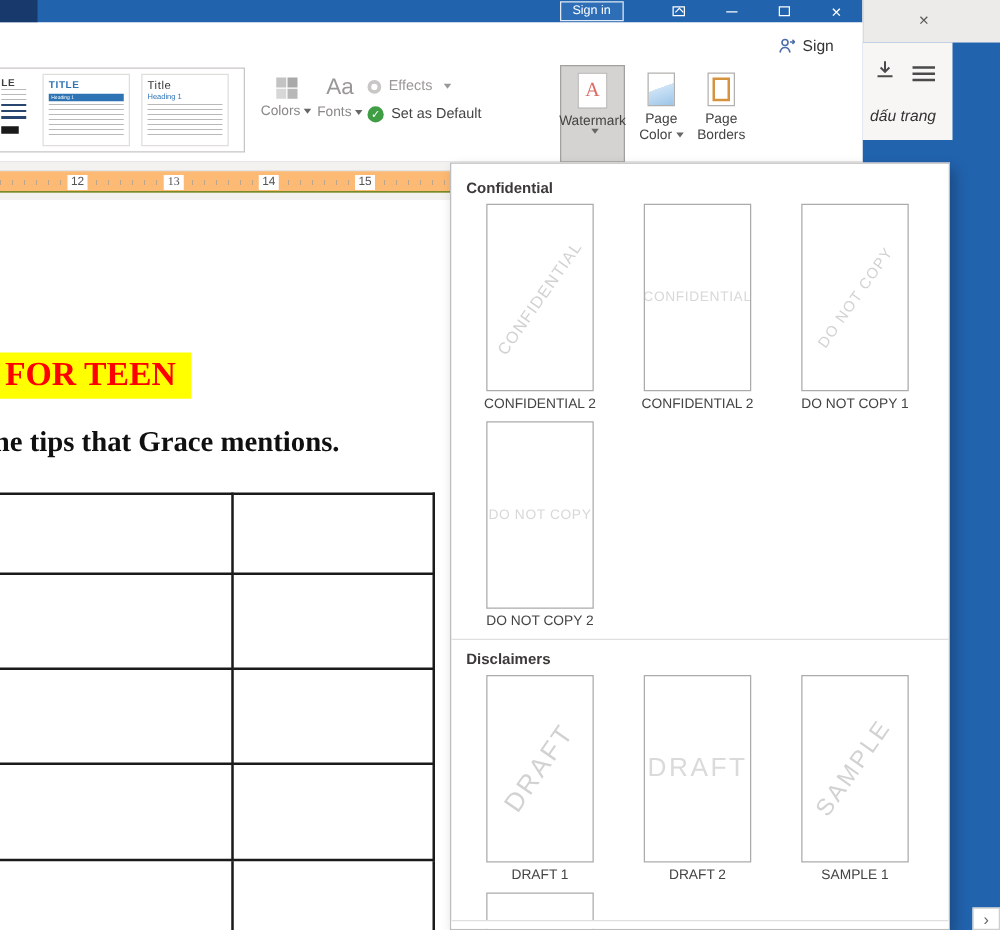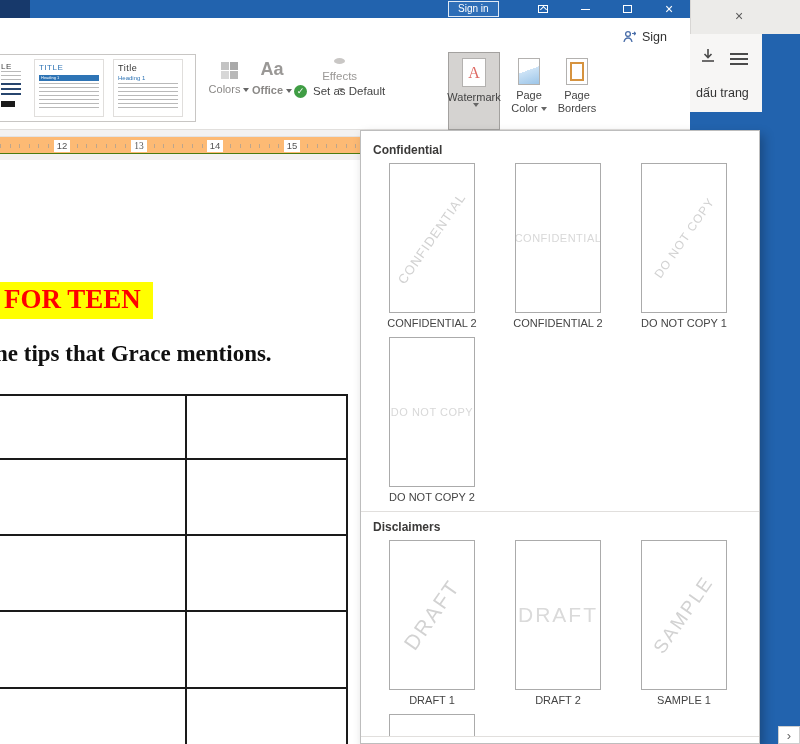--- a/index.html
+++ b/index.html
@@ -15,55 +15,55 @@
   .win-btn { width:42px; height:18px; display:flex; align-items:center; justify-content:center; color:#fff; font-size:12px; cursor:pointer; }
   .ico-ribbonopts { width:10px; height:8px; border:1px solid #fff; position:relative; }
   .ico-ribbonopts:after { content:""; position:absolute; left:2px; top:1px; width:4px; height:4px; border-left:1px solid #fff; border-top:1px solid #fff; transform:rotate(45deg); }
   .ico-min { width:9px; height:1px; background:#fff; }
   .ico-max { width:9px; height:8px; border:1px solid #fff; }
 
   
   .bw-titlebar { position:absolute; left:690px; top:0; width:110px; height:34px; background:#ecebe9; border-left:1px solid #d8d6d4; }
   .bw-close { position:absolute; left:44px; top:8px; font-size:14px; color:#5a5a5a; cursor:pointer; }
   .bw-blue { position:absolute; left:690px; top:34px; width:110px; height:710px; background:#2263ae; }
-  .bw-panel { position:absolute; left:690px; top:34px; width:72px; height:78px; background:#f7f6f5; }
+  .bw-panel { position:absolute; left:690px; top:34px; width:72px; height:78px; background:#f7f6f5;font-style:italic; }
   .bw-download { position:absolute; left:10px; top:14px; cursor:pointer; }
   .bw-menu { position:absolute; left:40px; top:16px; width:18px; cursor:pointer; }
   .bw-menu i { display:block; height:2px; background:#4a4a4a; margin:3px 0; }
   .bw-label { position:absolute; left:6px; top:52px; font-size:12.5px; color:#333; white-space:nowrap; }
   .bw-corner { position:absolute; left:778px; top:726px; width:22px; height:18px; background:#fff; border:1px solid #cfcfcf;
     display:flex; align-items:center; justify-content:center; color:#666; font-size:13px; cursor:pointer; }
 
   
   .ribbon { position:absolute; left:0; top:18px; width:690px; height:112px; background:#fff; border-bottom:1px solid #e1dfdd; }
   .share { position:absolute; left:622px; top:12px; display:flex; align-items:center; gap:6px; font-size:12.5px; color:#333; cursor:pointer; }
   .dd-arrow { display:inline-block; width:0; height:0; border-left:3.5px solid transparent; border-right:3.5px solid transparent; border-top:4px solid #666; margin-left:3px; vertical-align:middle; }
 
   .style-gallery { position:absolute; left:-4px; top:36px; width:200px; height:68px; border:1px solid #c8c6c4; background:#fff;
     display:flex; gap:9px; padding:4px 4px 4px 0; overflow:hidden; }
   .mini-thumb { width:70px; height:58px; border:1px solid #e0dedc; background:#fff; padding:3px 4px; overflow:hidden; flex:none; }
   .mini-thumb.partial { width:28px; border:none; padding-top:3px; }
-  .mt-big { font-size:8px; font-weight:normal; color:#3f3f3f; letter-spacing:.5px; }
+  .mt-big { font-size:8px; font-weight:bold; color:#3f3f3f; letter-spacing:.5px; }
   .mt-bluebar { height:6px; background:#2e74b5; margin:3px 0 2px 0; color:#fff; font-size:4px; line-height:6px; padding-left:2px; overflow:hidden; }
   .mt-blueword { font-size:6px; color:#2e74b5; margin:2px 0 2px 0; }
   .mt-lines { height:26px; background:repeating-linear-gradient(#b9b9b9 0 1px, transparent 1px 4px); }
   .mt-darklines { height:14px; background:repeating-linear-gradient(#27456e 0 2px, transparent 2px 5px); margin-top:2px; }
   .mt-blackbar { height:6px; width:70%; background:#1a1a1a; margin-top:4px; }
 
   .ribbon-btn { position:absolute; display:flex; flex-direction:column; align-items:center; cursor:pointer; }
   .rb-label { font-size:11px; color:#8a8886; margin-top:4px; white-space:nowrap; }
   .rb-label.dark { color:#444; }
   .colors-icon { width:17px; height:17px; display:grid; grid-template-columns:8px 8px; grid-template-rows:8px 8px; gap:1px; margin-top:6px; }
   .colors-icon i { background:#c3c3c3; }
   .colors-icon i:nth-child(2){ background:#a9a9a9; } .colors-icon i:nth-child(3){ background:#d7d7d7; } .colors-icon i:nth-child(4){ background:#b8b8b8; }
   .fonts-aa { font-size:18px; color:#9a9896; line-height:22px; margin-top:2px; }
 
   .fmt-group { position:absolute; left:294px; top:40px; }
   .fmt-row { display:flex; align-items:center; gap:6px; height:22px; font-size:11.5px; color:#444; cursor:pointer; white-space:nowrap; }
-  .fmt-row.disabled { color:#9a9896;flex-direction:column; }
+  .fmt-row.disabled { color:#9a9896; }
   .eff-circle { width:11px; height:11px; border-radius:50%; border:3px solid #c9c7c5; }
   .chk-circle { width:13px; height:13px; border-radius:50%; background:#3f9d44; color:#fff; font-size:9px; line-height:13px; text-align:center; }
 
   .watermark-btn { left:448px; top:34px; width:52px; height:78px; background:#d5d3d1; border:1px solid #a3a19f; }
   .wm-btn-icon { width:24px; height:29px; background:#fefefe; border:1px solid #b3b1af; margin-top:5px;
     display:flex; align-items:center; justify-content:center; font-family:"Liberation Serif", serif; font-size:16px; color:#de6a64; }
   .pagecolor-btn { left:506px; top:34px; width:46px; }
   .pc-icon { width:22px; height:27px; border:1px solid #b3b1af; margin-top:6px; background:linear-gradient(160deg, #ffffff 45%, #cde3f6 45%, #9cc5e8 100%); }
   .pageborders-btn { left:554px; top:34px; width:46px; }
   .pb-icon { width:22px; height:27px; border:1px solid #b3b1af; margin-top:6px; padding:3px; background:#fff; }
@@ -184,23 +184,23 @@
 
     <div class="ribbon-btn" style="left:208px; top:38px; width:42px;">
       <span class="colors-icon">
           <i></i>
           <i></i>
           <i></i>
           <i></i>
         </span>
       <span class="rb-label"><span>Colors</span><span class="dd-arrow"></span></span>
     </div>
-    <div class="ribbon-btn" style="left:252px; top:38px; width:40px;font-weight:bold;">
+    <div class="ribbon-btn" style="left:252px; top:38px; width:40px;">
       <span class="fonts-aa">Aa</span>
-      <span class="rb-label"><span>Office</span><span class="dd-arrow"></span></span>
+      <span class="rb-label"><span>Fonts</span><span class="dd-arrow"></span></span>
     </div>
 
     <div class="fmt-group">
       <div class="fmt-row disabled">
         <span class="eff-circle"></span>
         <span>Effects</span>
         <span class="dd-arrow" style="border-top-color:#9a9896;"></span>
       </div>
       <div class="fmt-row">
         <span class="chk-circle">✓</span>

